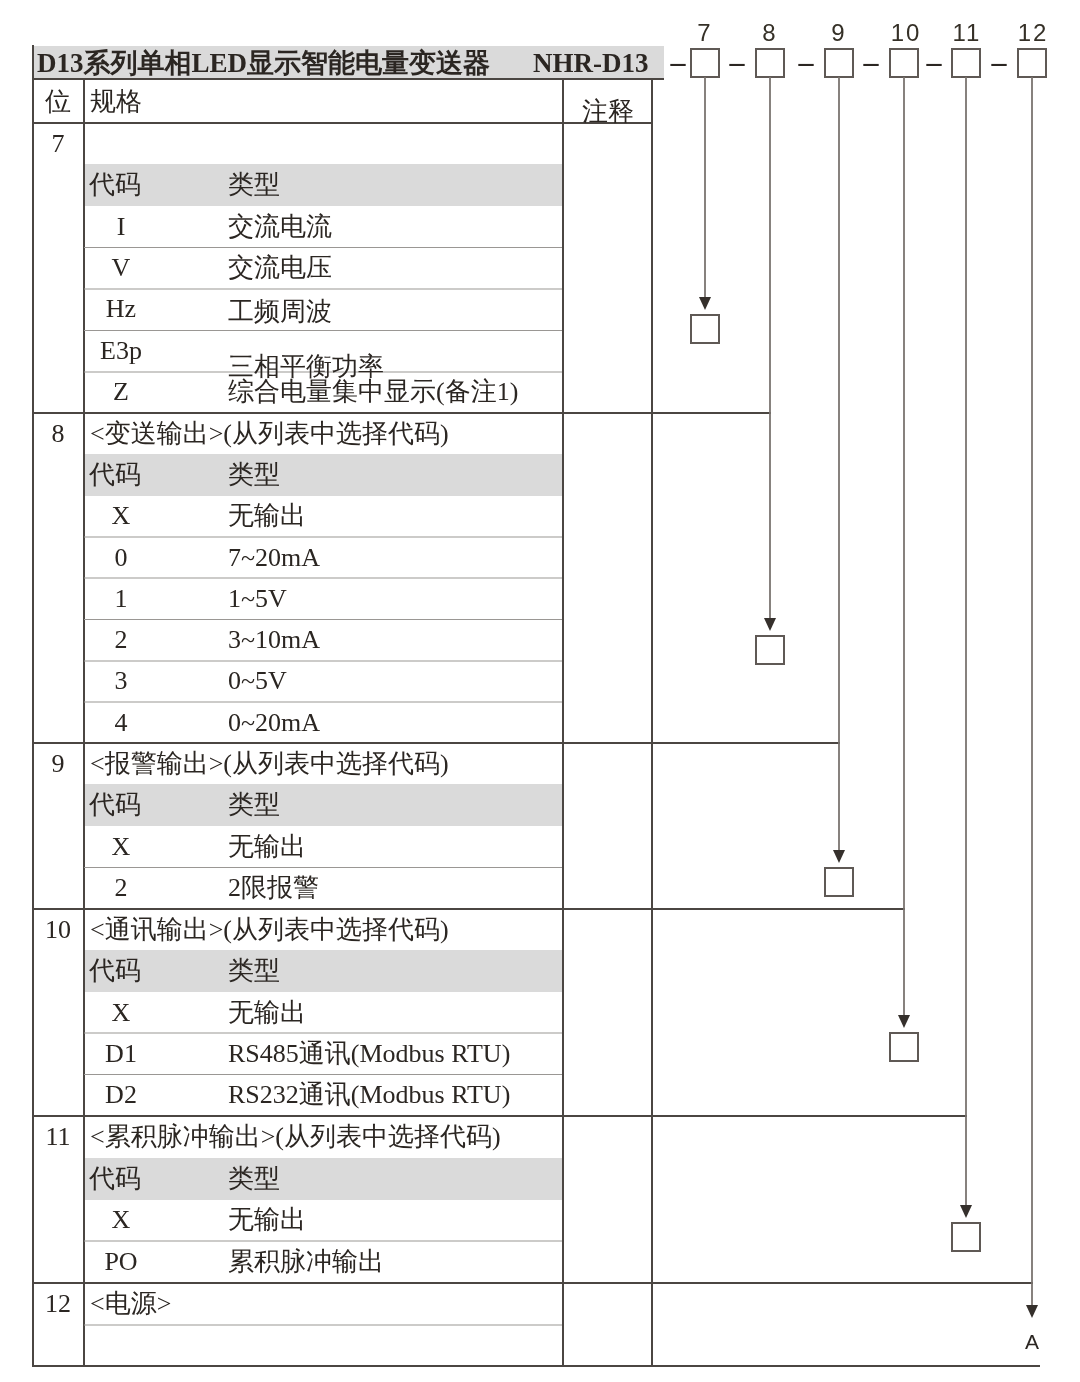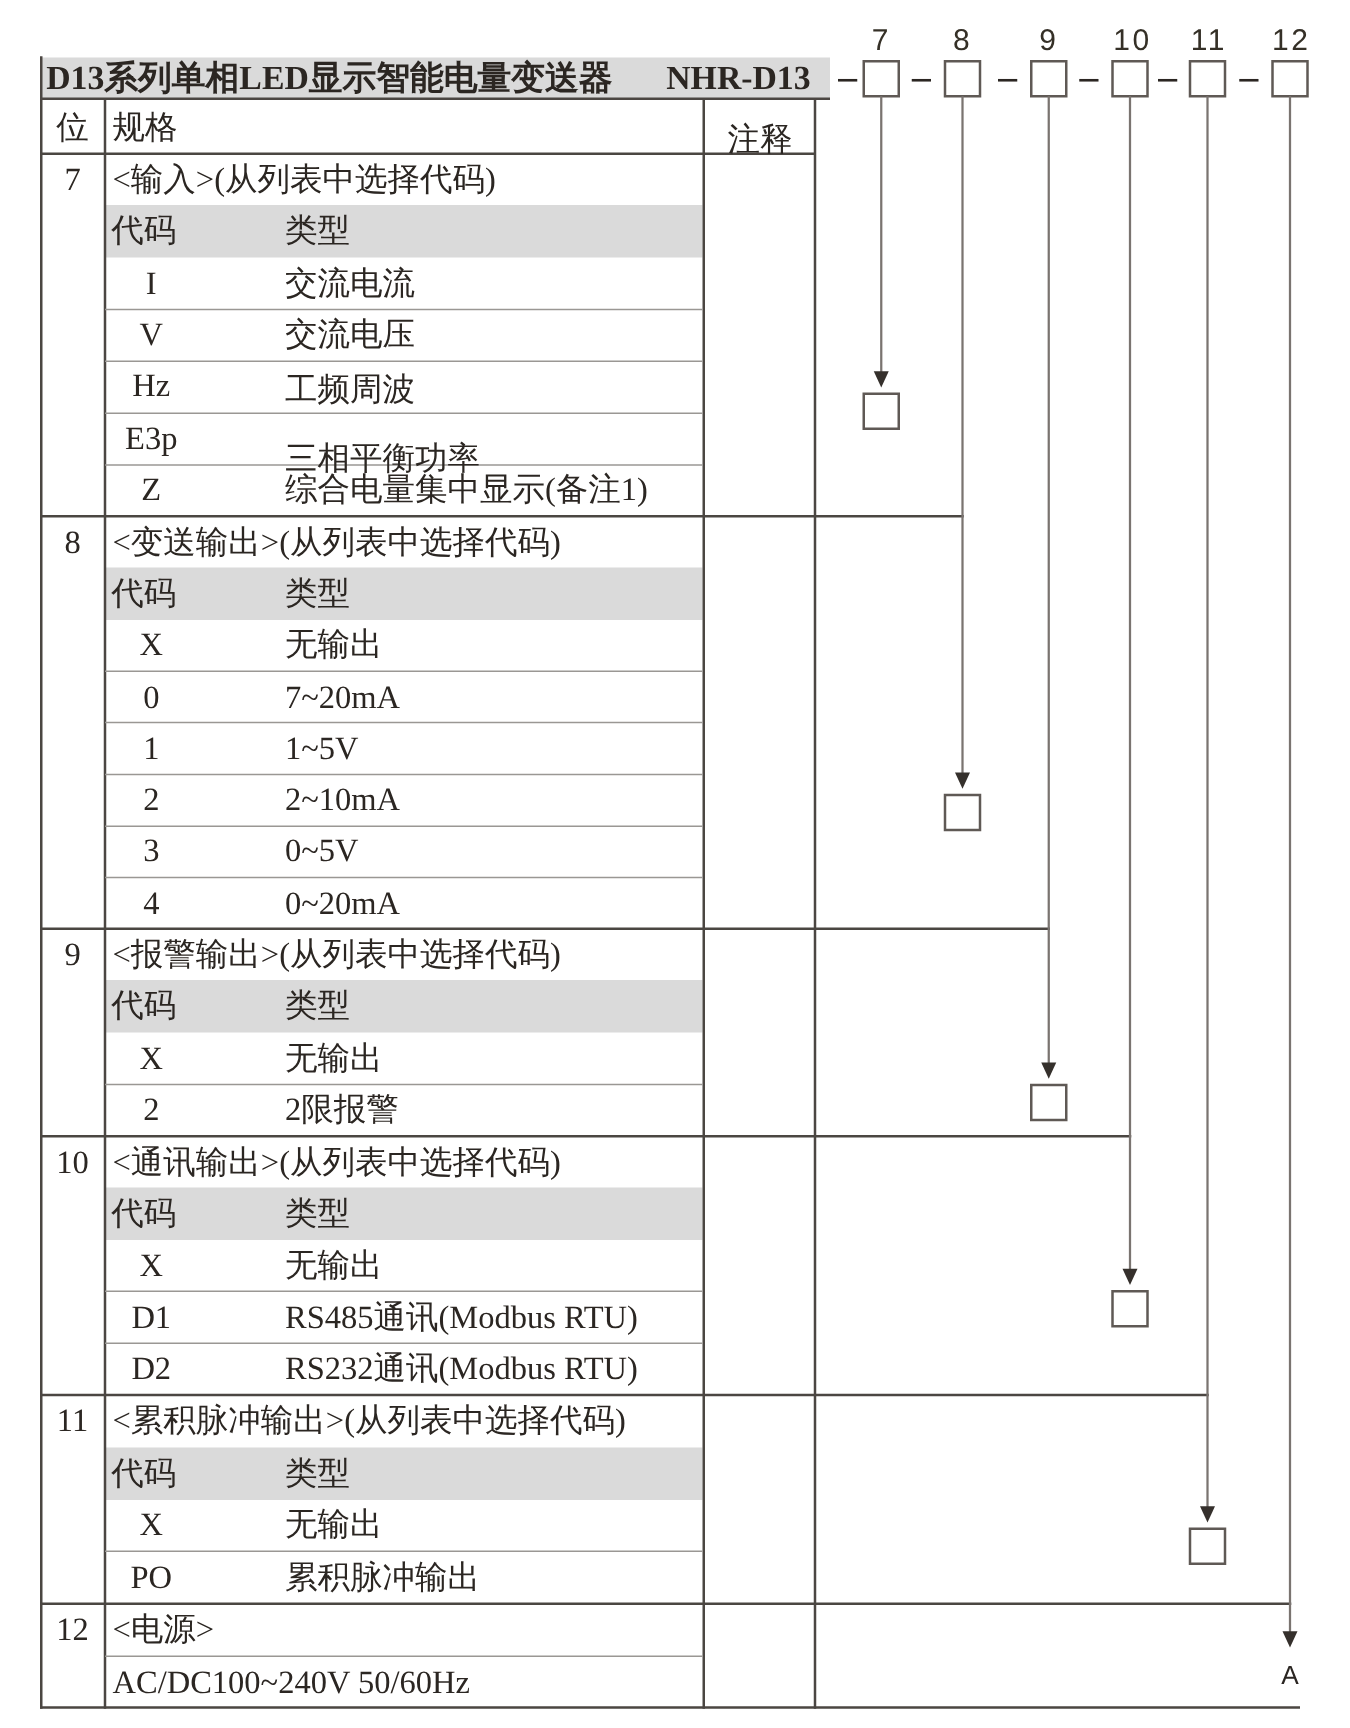--- a/index.html
+++ b/index.html
@@ -113,21 +113,20 @@
   <span class="t tc dash" style="left:806px;top:62px">–</span>
   <span class="t tc dash" style="left:871px;top:62px">–</span>
   <span class="t tc dash" style="left:934px;top:62px">–</span>
   <span class="t tc dash" style="left:999px;top:62px">–</span>
 
   <span class="t tc" style="left:58px;top:102px">位</span>
   <span class="t" style="left:90px;top:102px">规格</span>
   <span class="t tc" style="left:608px;top:112px">注释</span>
 
   <span class="t tc" style="left:58px;top:144px">7</span>
-  <span class="t" style="left:90px;top:144px">&lt;输入&gt;(从列表中选择代码)</span>
   <span class="t" style="left:89px;top:185px">代码</span>
   <span class="t" style="left:228px;top:185px">类型</span>
   <span class="t tc" style="left:121px;top:227px">I</span>
   <span class="t" style="left:228px;top:227px">交流电流</span>
   <span class="t tc" style="left:121px;top:268px">V</span>
   <span class="t" style="left:228px;top:268px">交流电压</span>
   <span class="t tc" style="left:121px;top:309px">Hz</span>
   <span class="t" style="left:228px;top:312px">工频周波</span>
   <span class="t tc" style="left:121px;top:351px">E3p</span>
   <span class="t" style="left:228px;top:367px">三相平衡功率</span>
@@ -138,21 +137,21 @@
   <span class="t" style="left:90px;top:434px">&lt;变送输出&gt;(从列表中选择代码)</span>
   <span class="t" style="left:89px;top:475px">代码</span>
   <span class="t" style="left:228px;top:475px">类型</span>
   <span class="t tc" style="left:121px;top:516px">X</span>
   <span class="t" style="left:228px;top:516px">无输出</span>
   <span class="t tc" style="left:121px;top:558px">0</span>
   <span class="t" style="left:228px;top:558px">7~20mA</span>
   <span class="t tc" style="left:121px;top:599px">1</span>
   <span class="t" style="left:228px;top:599px">1~5V</span>
   <span class="t tc" style="left:121px;top:640px">2</span>
-  <span class="t" style="left:228px;top:640px">2~10mA</span>
+  <span class="t" style="left:228px;top:640px">3~10mA</span>
   <span class="t tc" style="left:121px;top:681px">3</span>
   <span class="t" style="left:228px;top:681px">0~5V</span>
   <span class="t tc" style="left:121px;top:723px">4</span>
   <span class="t" style="left:228px;top:723px">0~20mA</span>
 
   <span class="t tc" style="left:58px;top:764px">9</span>
   <span class="t" style="left:90px;top:764px">&lt;报警输出&gt;(从列表中选择代码)</span>
   <span class="t" style="left:89px;top:805px">代码</span>
   <span class="t" style="left:228px;top:805px">类型</span>
   <span class="t tc" style="left:121px;top:847px">X</span>
@@ -175,17 +174,16 @@
   <span class="t" style="left:90px;top:1137px">&lt;累积脉冲输出&gt;(从列表中选择代码)</span>
   <span class="t" style="left:89px;top:1179px">代码</span>
   <span class="t" style="left:228px;top:1179px">类型</span>
   <span class="t tc" style="left:121px;top:1220px">X</span>
   <span class="t" style="left:228px;top:1220px">无输出</span>
   <span class="t tc" style="left:121px;top:1262px">PO</span>
   <span class="t" style="left:228px;top:1262px">累积脉冲输出</span>
 
   <span class="t tc" style="left:58px;top:1304px">12</span>
   <span class="t" style="left:90px;top:1304px">&lt;电源&gt;</span>
-  <span class="t" style="left:90px;top:1346px">AC/DC100~240V  50/60Hz</span>
 
   <span class="t tc sans" style="left:1032px;top:1341px;font-size:21px">A</span>
 
 </div>
 
 </body></html>

